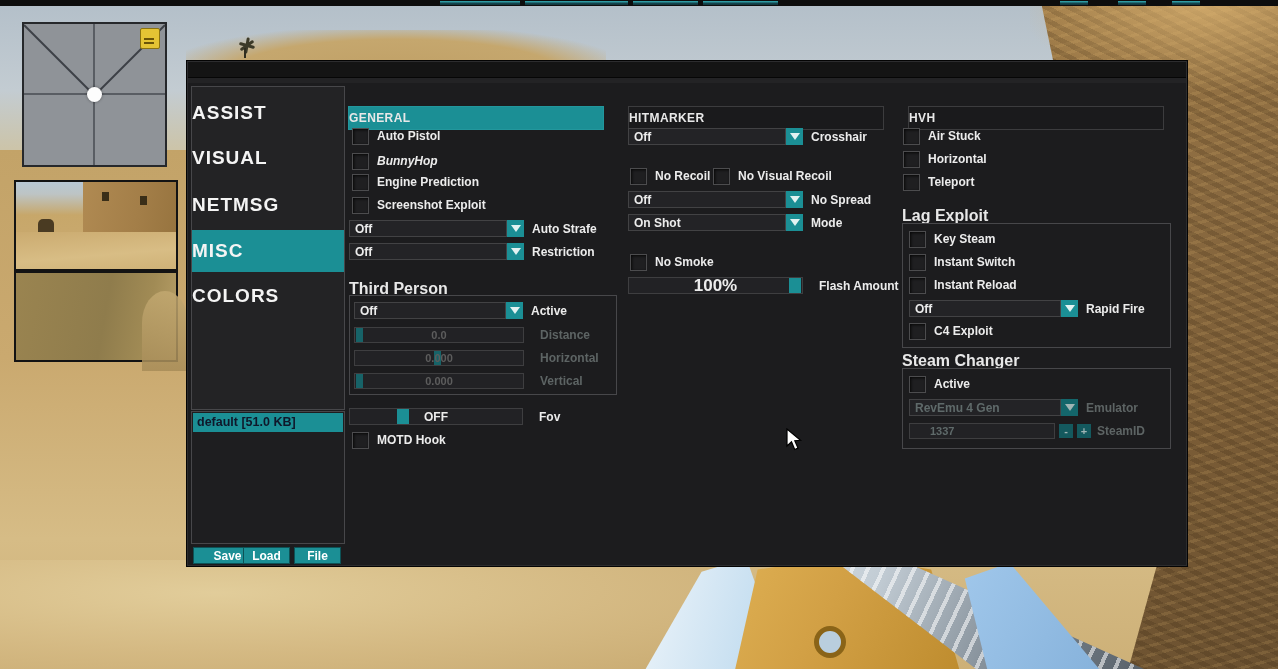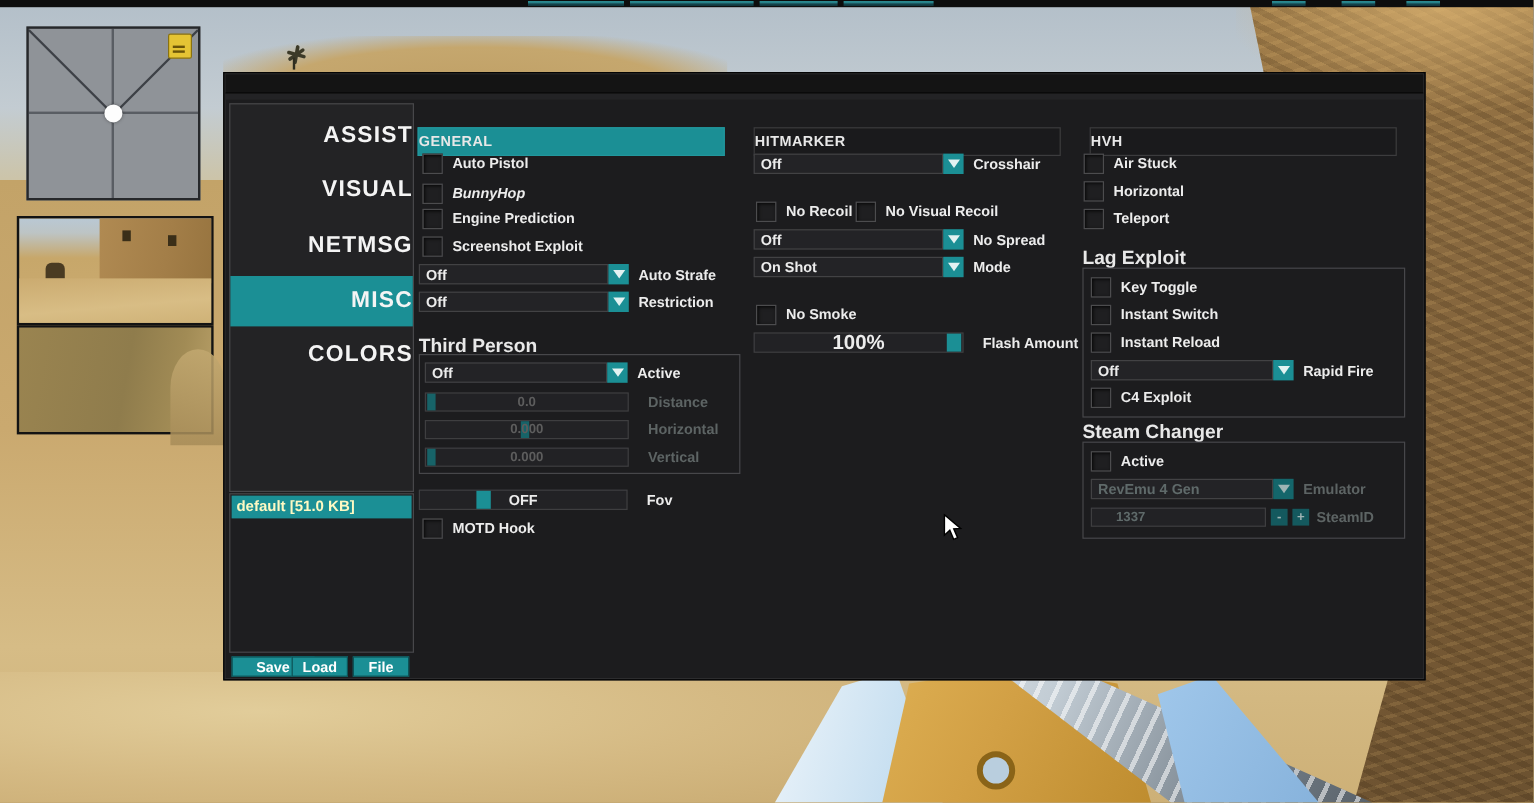--- a/index.html
+++ b/index.html
@@ -74,27 +74,27 @@
   .cam2 .arch{position:absolute;right:-12px;top:18px;width:46px;height:80px;border-radius:50% 50% 0 0/40% 40% 0 0;
         background:linear-gradient(180deg,#c2a870,#a78c58);opacity:.85;}
 
   
   #win{left:186px;top:60px;width:1000px;height:505px;background:#1c1c1e;
        border:1px solid #040404;box-shadow:inset 0 0 0 1px #2c2c2e;}
   .titlebar{left:1px;top:1px;width:998px;height:15px;background:#141414;border-bottom:1px solid #060606;}
   .titlestrip{left:1px;top:17px;width:998px;height:5px;background:#232325;}
 
   .sidebar{left:4px;top:25px;width:152px;height:322px;background:#232325;border:1px solid #47474a;}
-  .nav{position:absolute;left:0;width:100%;text-align:right;color:#f4f4f4;
+  .nav{position:absolute;left:0;width:100%;text-align:left;color:#f4f4f4;
        font-weight:bold;font-size:19px;letter-spacing:1px;cursor:default;}
   .nav.active{background:#1b8f95;}
 
   .cfglist{left:4px;top:350px;width:152px;height:131px;background:#1e1e20;border:1px solid #47474a;}
   .cfgitem{position:absolute;left:1px;top:1px;width:150px;height:19px;background:#1b8f95;
-       color:#fef9c3;font-weight:bold;font-size:12.5px;line-height:19px;padding-left:4px;box-sizing:border-box;}
+       color:#0f172a;font-weight:bold;font-size:12.5px;line-height:19px;padding-left:4px;box-sizing:border-box;}
   .btn{position:absolute;top:486px;height:17px;background:#1b8f95;border:1px solid #0d5256;
        color:#fff;font-weight:bold;font-size:12px;text-align:center;line-height:16px;box-sizing:border-box;}
 
   .tab{position:absolute;top:45px;width:256px;height:24px;background:#1a1a1c;border:1px solid #3c3c3e;
        color:#e8e8e8;font-weight:bold;font-size:12px;letter-spacing:.4px;text-align:left;line-height:22px;box-sizing:border-box;}
   .tab.active{background:#1b8f95;border-color:#22979d;}
 
   .lbl{font-weight:bold;font-size:12px;color:#ececec;white-space:nowrap;}
   .lbl.dim{color:#5d6464;}
   .cbrow{position:absolute;display:flex;align-items:center;gap:8px;height:16px;}
@@ -343,21 +343,21 @@
   </div>
   <div class="cbrow" style="left:716px;top:113px;">
     <span class="cbbox"></span>
     <span class="lbl">Teleport</span>
   </div>
 
   <div class="sectlbl" style="left:715px;top:146px;">Lag Exploit</div>
   <div class="groupbox" style="left:715px;top:162px;width:267px;height:123px;">
     <div class="cbrow" style="left:6px;top:7px;">
       <span class="cbbox"></span>
-      <span class="lbl">Key Toggle</span>
+      <span class="lbl">Key Steam</span>
     </div>
     <div class="cbrow" style="left:6px;top:30px;">
       <span class="cbbox"></span>
       <span class="lbl">Instant Switch</span>
     </div>
     <div class="cbrow" style="left:6px;top:53px;">
       <span class="cbbox"></span>
       <span class="lbl">Instant Reload</span>
     </div>
     <div class="ddrow" style="left:6px;top:76px;">

